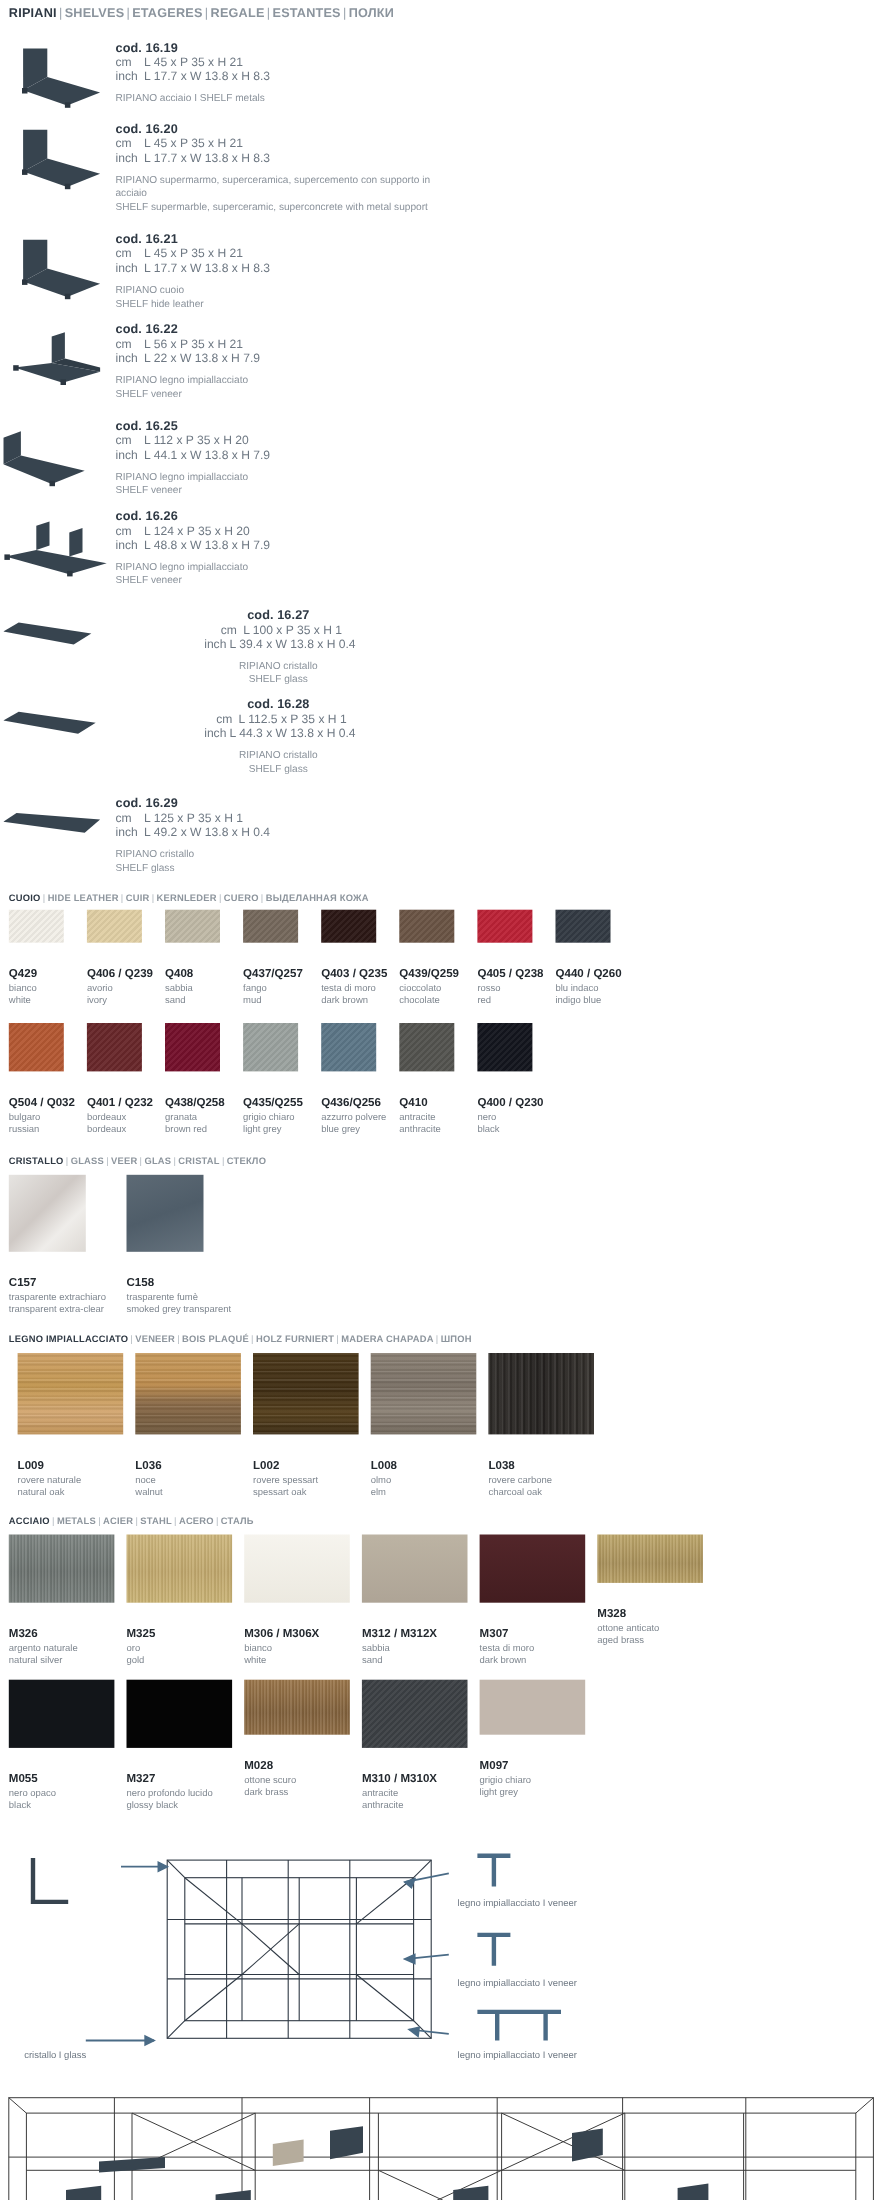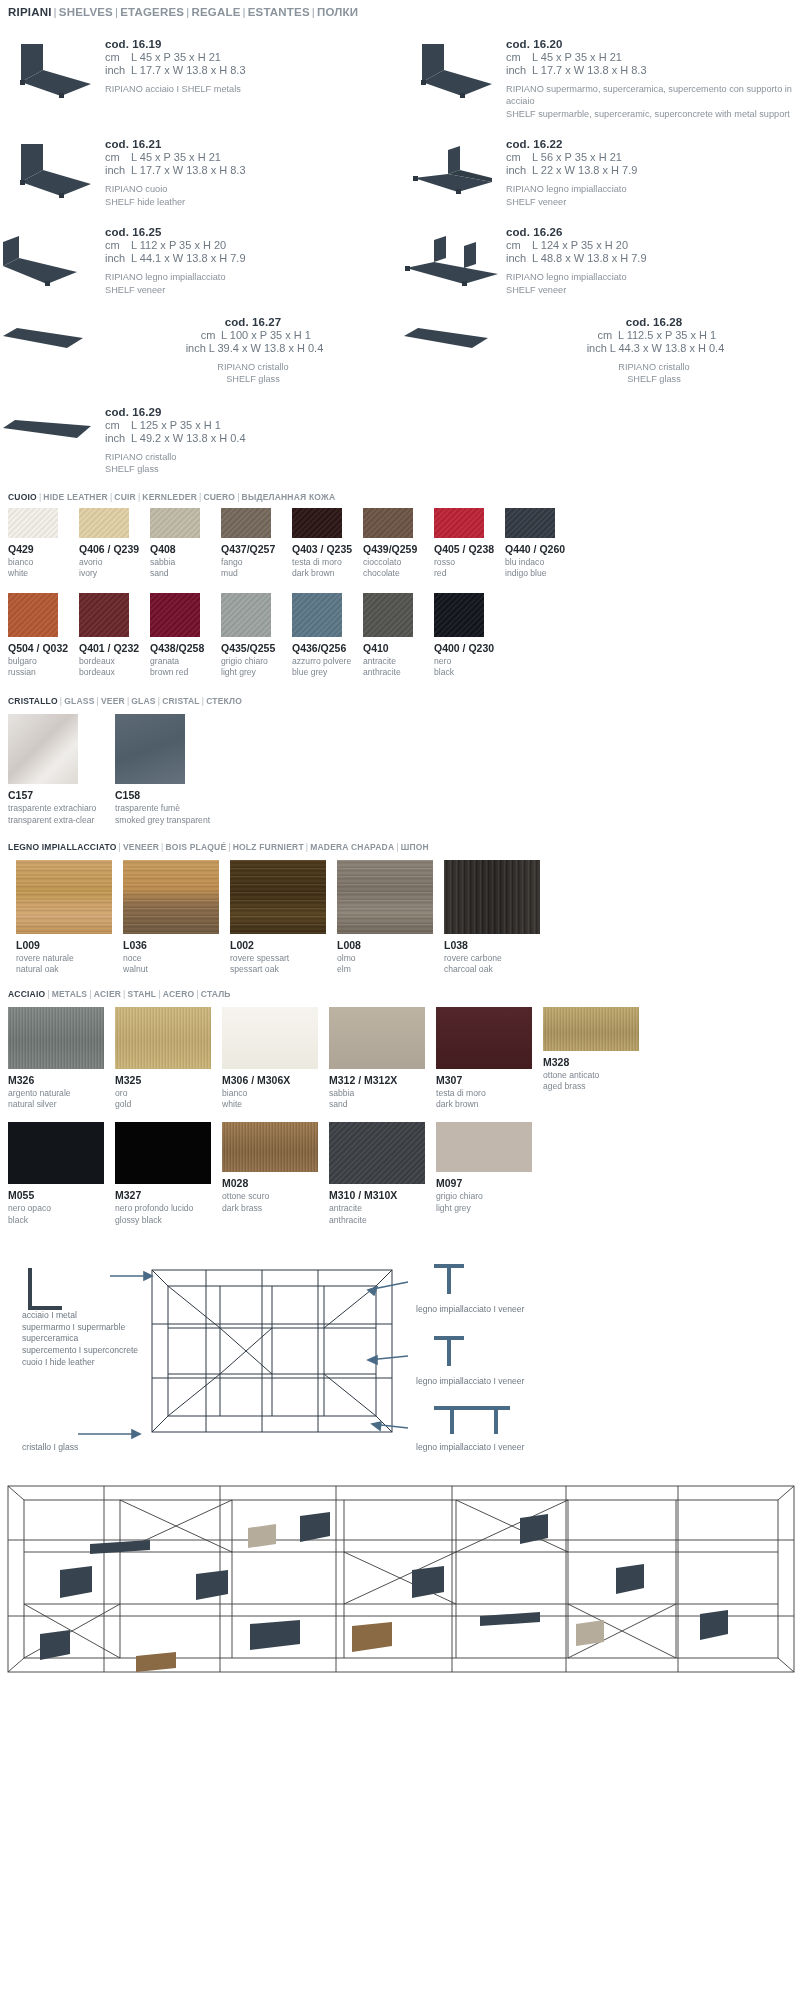--- a/index.html
+++ b/index.html
@@ -29,34 +29,34 @@
 
   .sub-head {
     font-size: 8.5px; font-weight: bold; color:#2f3944;
     padding: 0 8px; letter-spacing:.2px; white-space: nowrap;
   }
   .sub-head .sep { color:#b2b9c0; font-weight:normal; padding:0 2px;}
   .sub-head .alt { color:#8d959d; font-weight:bold; }
 
   
   .shelves { position: relative; padding-top: 8px; }
-  .shelf-row { display:flex; width: 802px; }
+  .shelf-row { display:flex; width: 802px; flex-direction: column; }
   .shelf-cell { width: 401px; display:flex; align-items:flex-start; }
   .shelf-art { width: 105px; flex: 0 0 105px; display:flex; align-items:center; justify-content:center; padding-top:14px;}
   .shelf-txt { flex:1 1 auto; padding-top: 12px; }
   .code { font-size:11.5px; font-weight:bold; color:#2f3944; letter-spacing:.1px; }
   .dim { font-size:11px; color:#6e7883; margin-top:1px; white-space:nowrap; }
   .dim .u { display:inline-block; width:26px; }
   .matl { font-size:9.2px; color:#8a929b; margin-top:7px; line-height:1.35; }
 
   
   .sw-row { display:flex; padding: 6px 8px 0 8px; }
   .sw { margin-right: 4px; }
   .sw-chip { border:0; display:block; }
-  .sw-code { font-size:10.5px; font-weight:bold; color:#23292f; margin-top:5px; white-space:nowrap;}
+  .sw-code { font-size:10.5px; font-weight:bold; color:#23292f; margin-top:22px; white-space:nowrap;}
   .sw-n1 { font-size:8.6px; color:#7e868f; margin-top:2px; line-height:1.3; white-space:nowrap;}
   .sw-n2 { font-size:8.6px; color:#7e868f; line-height:1.3; white-space:nowrap;}
 
   
   .g-cuoio .sw-chip { width:50px; height:30px; }
   .g-cuoio .sw { width:67px; }
   .g-glass .sw-chip { width:70px; height:70px; }
   .g-glass .sw { width:103px; }
   .g-wood .sw-chip { width:96px; height:74px; }
   .g-wood .sw { width:103px; }
@@ -574,27 +574,20 @@
         <path d="M434 28 L464 28"></path>
         <path d="M449 28 L449 56"></path>
         <path d="M434 100 L464 100"></path>
         <path d="M449 100 L449 128"></path>
         <path d="M434 170 L510 170"></path>
         <path d="M452 170 L452 196"></path>
         <path d="M496 170 L496 196"></path>
       </g>
     </svg>
 
-    <div class="diagram-lbl" style="left:22px; top:72px;">
-      <div>acciaio I metal</div>
-      <div>supermarmo I supermarble</div>
-      <div>superceramica</div>
-      <div>supercemento I superconcrete</div>
-      <div>cuoio I hide leather</div>
-    </div>
     <div class="diagram-lbl" style="left:416px; top:66px;">
       <div>legno impiallacciato I veneer</div>
     </div>
     <div class="diagram-lbl" style="left:416px; top:138px;">
       <div>legno impiallacciato I veneer</div>
     </div>
     <div class="diagram-lbl" style="left:22px; top:204px;">
       <div>cristallo I glass</div>
     </div>
     <div class="diagram-lbl" style="left:416px; top:204px;">

